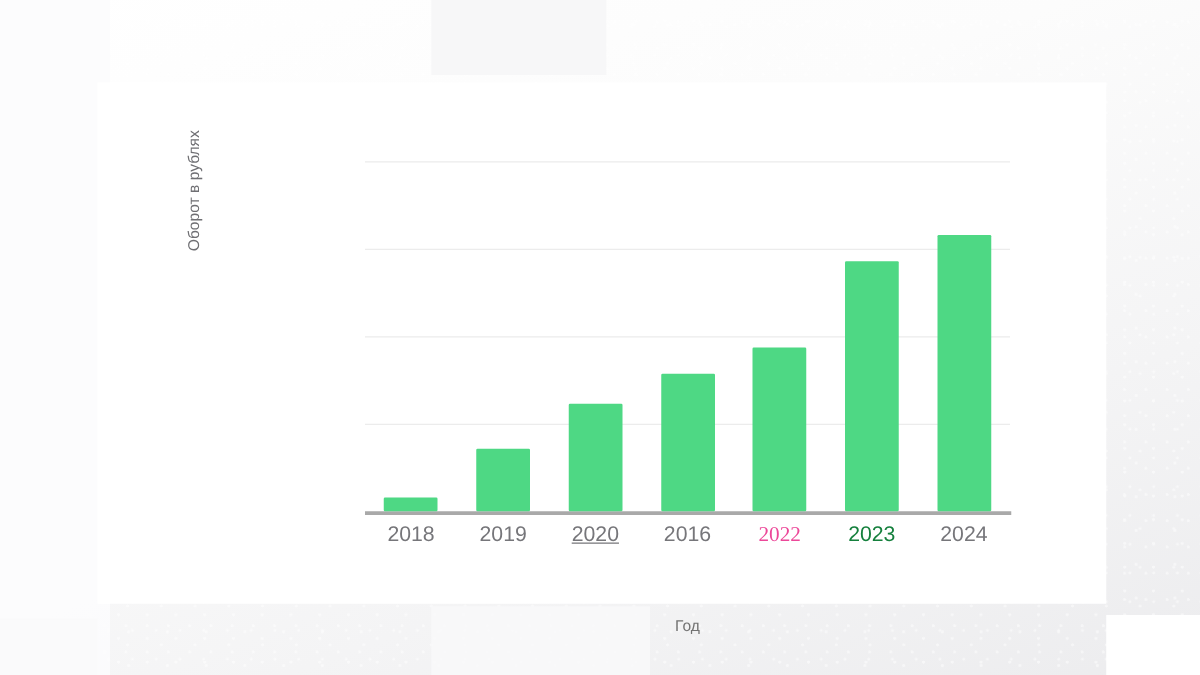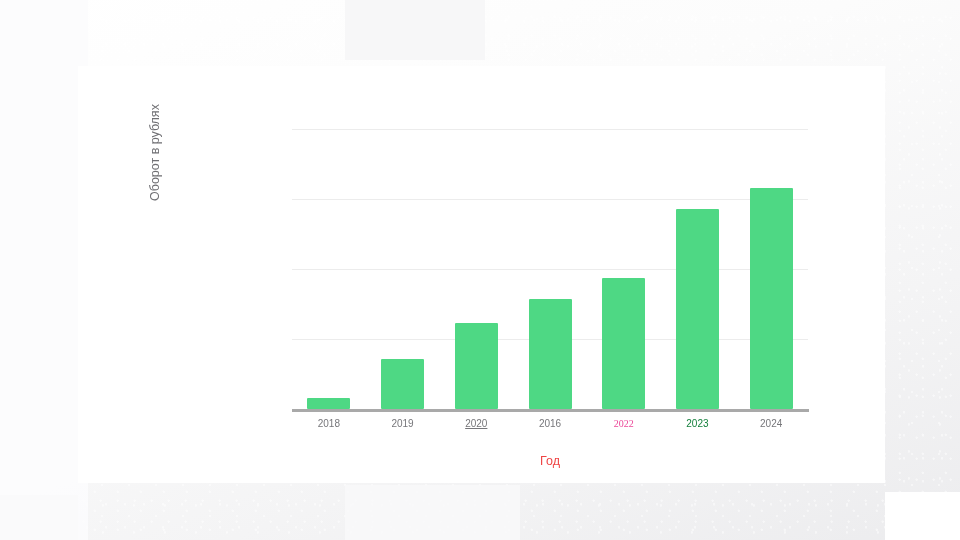--- a/index.html
+++ b/index.html
@@ -116,21 +116,21 @@
     left: 214px;
     top: 352px;
     width: 516px;
     height: 20px;
   }
   .xtick {
     position: absolute;
     top: 0;
     width: 70px;
     text-align: center;
-    font-size: 10px;
+    font-size: 17px;
     color: #76767a;
   }
 
   
   #xaxis-title {
     position: absolute;
     left: 214px;
     top: 388px;
     width: 516px;
     text-align: center;
@@ -186,18 +186,18 @@
     <div id="xticks">
         <div class="xtick" style="left: 1.85714px; color: rgb(118, 118, 122);">2018</div>
         <div class="xtick" style="left: 75.5714px; color: rgb(118, 118, 122);">2019</div>
         <div class="xtick" style="left: 149.286px; color: rgb(118, 118, 122); text-decoration: underline;">2020</div>
         <div class="xtick" style="left: 223px; color: rgb(118, 118, 122);">2016</div>
         <div class="xtick" style="left: 296.714px; color: #ec4899; font-family: Liberation Serif, serif;">2022</div>
         <div class="xtick" style="left: 370.429px; color: #15803d;">2023</div>
         <div class="xtick" style="left: 444.143px; color: rgb(118, 118, 122);">2024</div>
       </div>
 
-    <div id="xaxis-title" style="color: #ef4444;">Год</div>
+    <div id="xaxis-title" style="color: #737373; margin-top: 40px;">Год</div>
 
     <div id="yaxis-title" style="color: rgb(111, 111, 115);">Оборот в рублях</div>
 
   </div>
 </div>
 
 </body></html>

